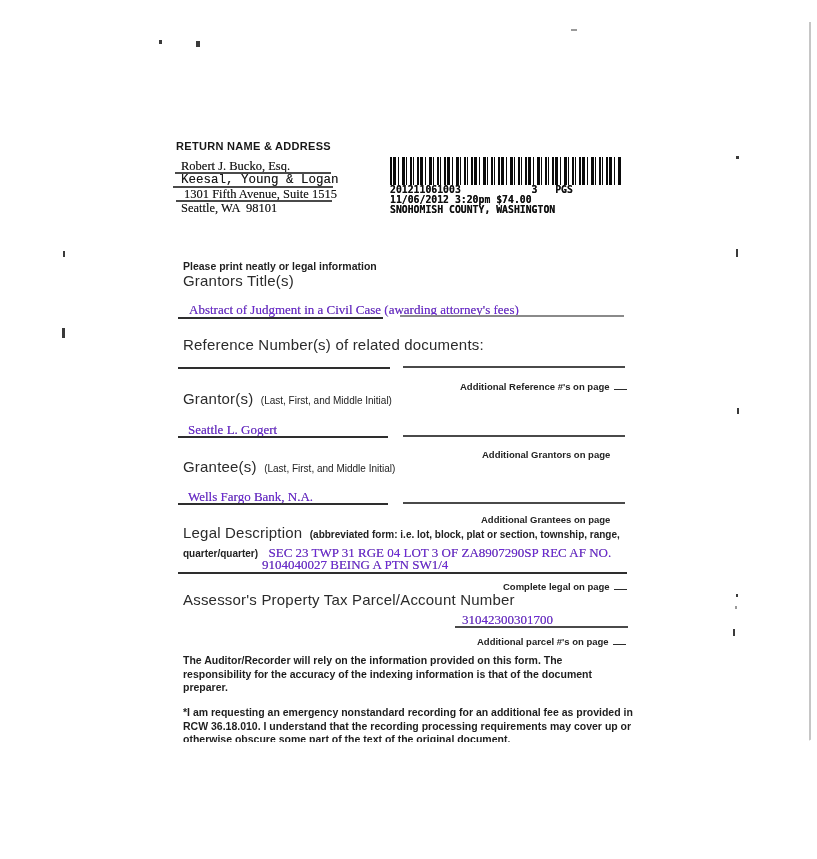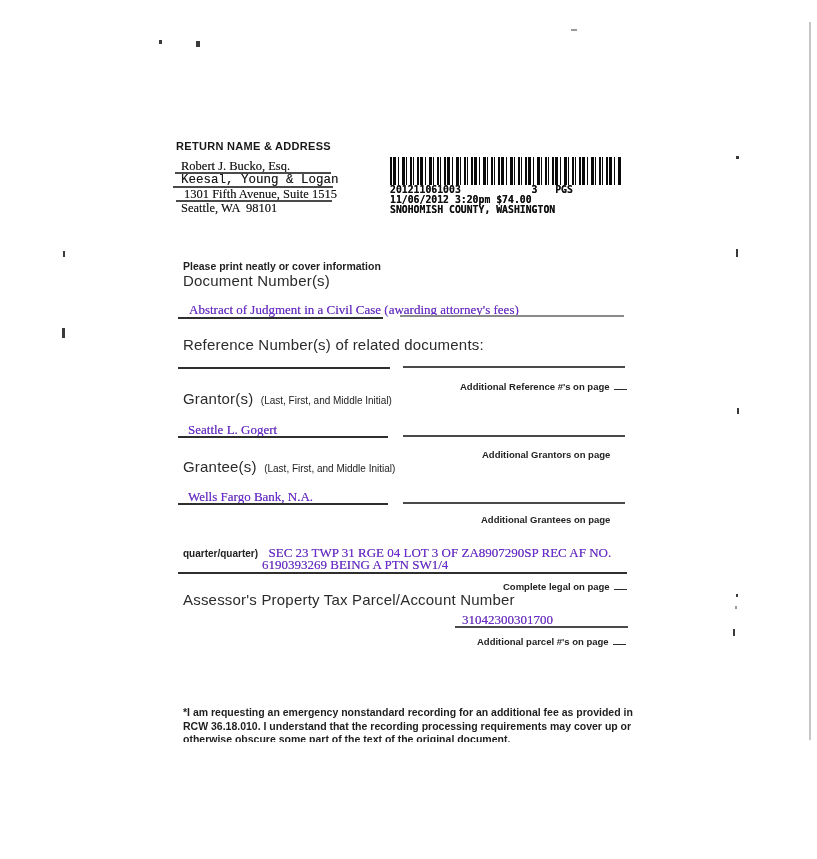--- a/index.html
+++ b/index.html
@@ -70,22 +70,22 @@
   <div class="abs rule-med" style="left:173px;top:186px;width:160px;"></div>
   <div class="abs addr-row" style="left:184px;top:187px;">1301 Fifth Avenue, Suite 1515</div>
   <div class="abs rule-med" style="left:176px;top:200px;width:156px;"></div>
   <div class="abs addr-row" style="left:181px;top:201px;">Seattle, WA  98101</div>
 
   <div class="abs barcode" style="left:390px;top:157px;width:232px;height:28px;"></div>
   <div class="abs stamp-line" style="left:390px;top:185px;">201211061003            3   PGS</div>
   <div class="abs stamp-line" style="left:390px;top:195px;">11/06/2012 3:20pm $74.00</div>
   <div class="abs stamp-line" style="left:390px;top:205px;">SNOHOMISH COUNTY, WASHINGTON</div>
 
-  <div class="abs small-bold" style="left:183px;top:260px;">Please print neatly or cover information</div>
-  <div class="abs big-label" style="left:183px;top:272px;">Document Number(s)</div>
+  <div class="abs small-bold" style="left:183px;top:260px;">Please print neatly or legal information</div>
+  <div class="abs big-label" style="left:183px;top:272px;">Grantors Title(s)</div>
   <div class="abs serif-val" style="left:189px;top:302px;">Abstract of Judgment in a Civil Case (awarding attorney's fees)</div>
   <div class="abs rule" style="left:178px;top:317px;width:205px;"></div>
   <div class="abs rule-light" style="left:400px;top:315px;width:224px;"></div>
 
   <div class="abs big-label" style="left:183px;top:336px;">Reference Number(s) of related documents:</div>
   <div class="abs rule" style="left:178px;top:367px;width:212px;"></div>
   <div class="abs rule-med" style="left:403px;top:366px;width:222px;"></div>
   <div class="abs margin-note" style="left:460px;top:381px;">
     <span>Additional Reference #'s on page</span><span class="blank"></span>
   </div>
@@ -101,37 +101,46 @@
 
   <div class="abs" style="left:183px;top:458px;">
     <span class="big-label">Grantee(s)</span>
     <span class="sub-label" style="margin-left:3px;">(Last, First, and Middle Initial)</span>
   </div>
   <div class="abs serif-val" style="left:188px;top:489px;">Wells Fargo Bank, N.A.</div>
   <div class="abs rule" style="left:178px;top:503px;width:210px;"></div>
   <div class="abs rule-med" style="left:403px;top:502px;width:222px;"></div>
   <div class="abs margin-note" style="left:481px;top:514px;">Additional Grantees on page</div>
 
+  <div class="abs" style="left:183px;top:524px;white-space:nowrap;">
+    <span class="big-label">Legal Description</span>
+    <span class="sub-label-b" style="margin-left:3px;">(abbreviated form: i.e. lot, block, plat or section, township, range,</span>
+  </div>
   <div class="abs" style="left:183px;top:543px;white-space:nowrap;">
     <span class="sub-label-b">quarter/quarter)</span>
     <span class="serif-val" style="margin-left:6px;">SEC 23 TWP 31 RGE 04 LOT 3 OF ZA8907290SP REC AF NO.</span>
   </div>
-  <div class="abs serif-val" style="left:262px;top:557px;">6190393269 BEING A PTN SW1/4</div>
+  <div class="abs serif-val" style="left:262px;top:557px;">9104040027 BEING A PTN SW1/4</div>
   <div class="abs rule" style="left:178px;top:572px;width:449px;"></div>
   <div class="abs margin-note" style="left:503px;top:581px;">
     <span>Complete legal on page</span><span class="blank"></span>
   </div>
 
   <div class="abs big-label" style="left:183px;top:591px;">Assessor's Property Tax Parcel/Account Number</div>
   <div class="abs serif-val" style="left:462px;top:612px;">31042300301700</div>
   <div class="abs rule-med" style="left:455px;top:626px;width:173px;"></div>
   <div class="abs margin-note" style="left:477px;top:636px;text-align:right;">
     <span>Additional parcel #'s on page</span><span class="blank"></span>
   </div>
 
+  <div class="abs notice" style="left:183px;top:654px;width:475px;">
+    <div>The Auditor/Recorder will rely on the information provided on this form.  The</div>
+    <div>responsibility for the accuracy of the indexing information is that of the document</div>
+    <div>preparer.</div>
+  </div>
   <div class="abs notice" style="left:183px;top:706px;width:480px;">
     <div>*I am requesting an emergency nonstandard recording for an additional fee as provided in</div>
     <div>RCW 36.18.010. I understand that the recording processing requirements may cover up or</div>
     <div>otherwise obscure some part of the text of the original document.</div>
   </div>
 
   <div class="abs rule" style="left:175px;top:757px;width:191px;"></div>
   <div class="abs small-bold" style="left:181px;top:762px;">Signature of Requesting Party</div>
 
 </div>

